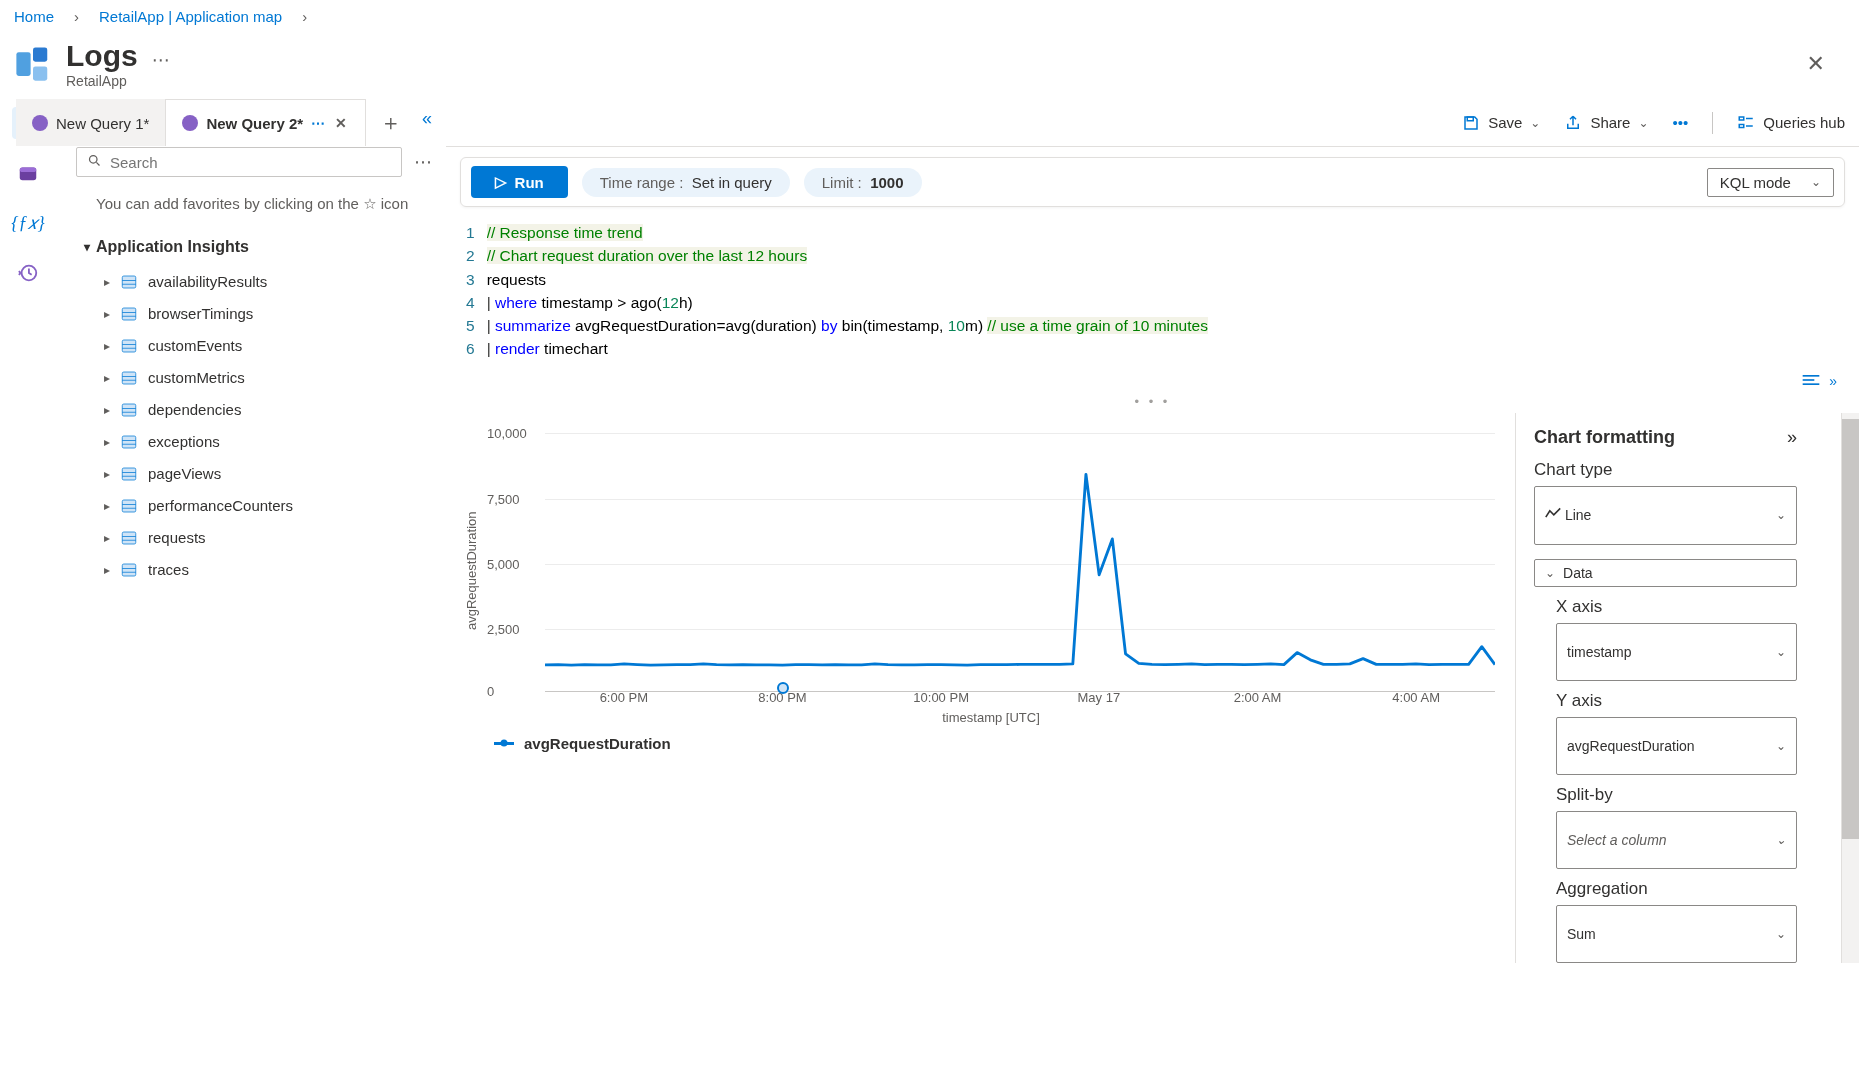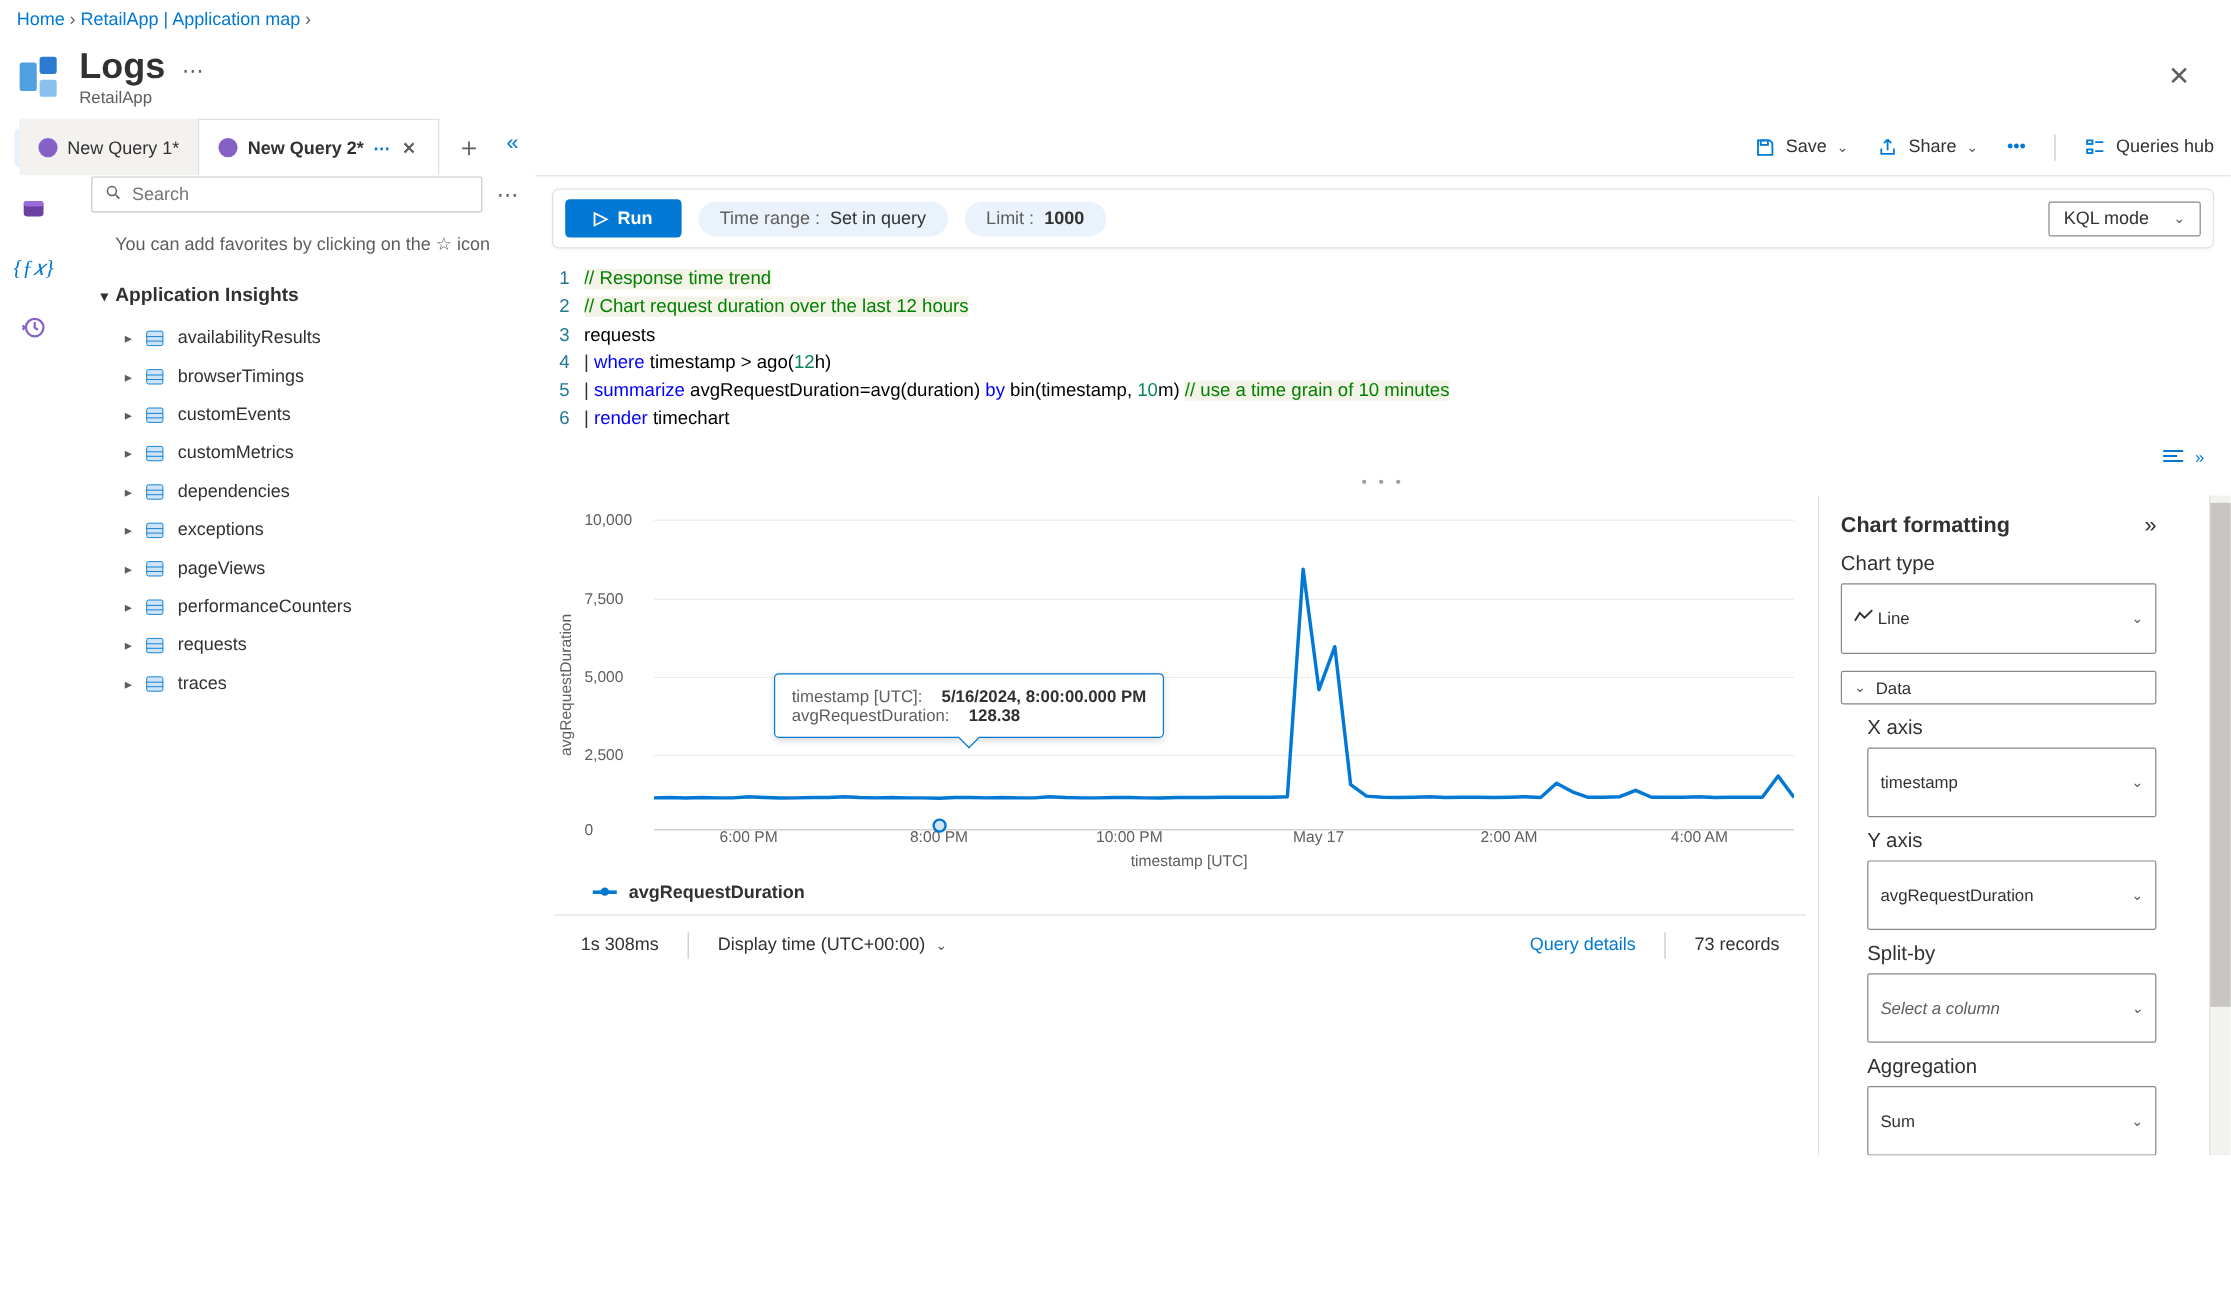--- a/index.html
+++ b/index.html
@@ -1,20 +1,20 @@
 <!DOCTYPE html>
 <html><head>
 <meta charset="utf-8">
 <style>
   * { box-sizing: border-box; margin: 0; padding: 0; font-family: "Segoe UI", Arial, sans-serif; }
   body { background: #fff; color: #323130; font-size: 14px; width: 1859px; }
   a { color: #0078d4; text-decoration: none; }
 
   
-  .breadcrumb { display: flex; align-items: flex-start; gap: 4px; padding: 8px 14px; font-size: 15px; }
+  .breadcrumb { display: flex; align-items: flex-start; gap: 20px; padding: 8px 14px; font-size: 15px; }
   .breadcrumb .sep { color: #605e5c; }
 
   
   .page-header { display: flex; align-items: center; gap: 14px; padding: 6px 14px 10px 14px; }
   .logo-icon { width: 38px; height: 38px; display: inline-flex; }
   .page-title-block { display: flex; flex-direction: column; }
   .page-title { font-size: 30px; font-weight: 600; }
   .page-subtitle { font-size: 14px; color: #605e5c; }
   .title-more { font-size: 18px; color: #605e5c; margin-left: 4px; cursor: pointer; }
   .close-x { margin-left: auto; margin-right: 20px; font-size: 22px; color: #605e5c; cursor: pointer; }
@@ -445,45 +445,27 @@
 
             <div class="xtick" style="left:calc(58px + (100% - 58px)*0.083);">6:00 PM</div>
             <div class="xtick" style="left:calc(58px + (100% - 58px)*0.25);">8:00 PM</div>
             <div class="xtick" style="left:calc(58px + (100% - 58px)*0.417);">10:00 PM</div>
             <div class="xtick" style="left:calc(58px + (100% - 58px)*0.583);">May 17</div>
             <div class="xtick" style="left:calc(58px + (100% - 58px)*0.75);">2:00 AM</div>
             <div class="xtick" style="left:calc(58px + (100% - 58px)*0.917);">4:00 AM</div>
             <div class="xaxis-label">timestamp [UTC]</div>
 
             <div class="dot-marker" style="left:calc(58px + (100% - 58px)*0.25); top:89%;"></div>
-            <div class="tooltip" style="left:calc(58px + (100% - 58px)*0.105); top:46%;">
-              <div class="tt-row">
-                  <span class="tt-label">timestamp [UTC]:</span>
-                  <span class="tt-value">5/16/2024, 8:00:00.000 PM</span>
-                </div>
-              <div class="tt-row">
-                  <span class="tt-label">avgRequestDuration:</span>
-                  <span class="tt-value">128.38</span>
-                </div>
-            </div>
           </div>
         </div>
         <div class="legend">
           <span class="legend-swatch"></span>
           <span>avgRequestDuration</span>
         </div>
 
-        <div class="status-bar">
-          <span>1s 308ms</span>
-          <span class="sep"></span>
-          <span><span>Display time (UTC+00:00)</span>&nbsp;&nbsp;<span class="chev">⌄</span></span>
-          <span class="link">Query details</span>
-          <span class="sep"></span>
-          <span>73 records</span>
-        </div>
       </div>
 
       <div class="fmt-panel">
         <div class="fmt-header">
           <span class="fmt-title">Chart formatting</span>
           <span class="fmt-collapse">»</span>
         </div>
         <div class="fmt-label">Chart type</div>
         <div class="fmt-select">
           <span><svg width="16" height="14" viewBox="0 0 20 16">

